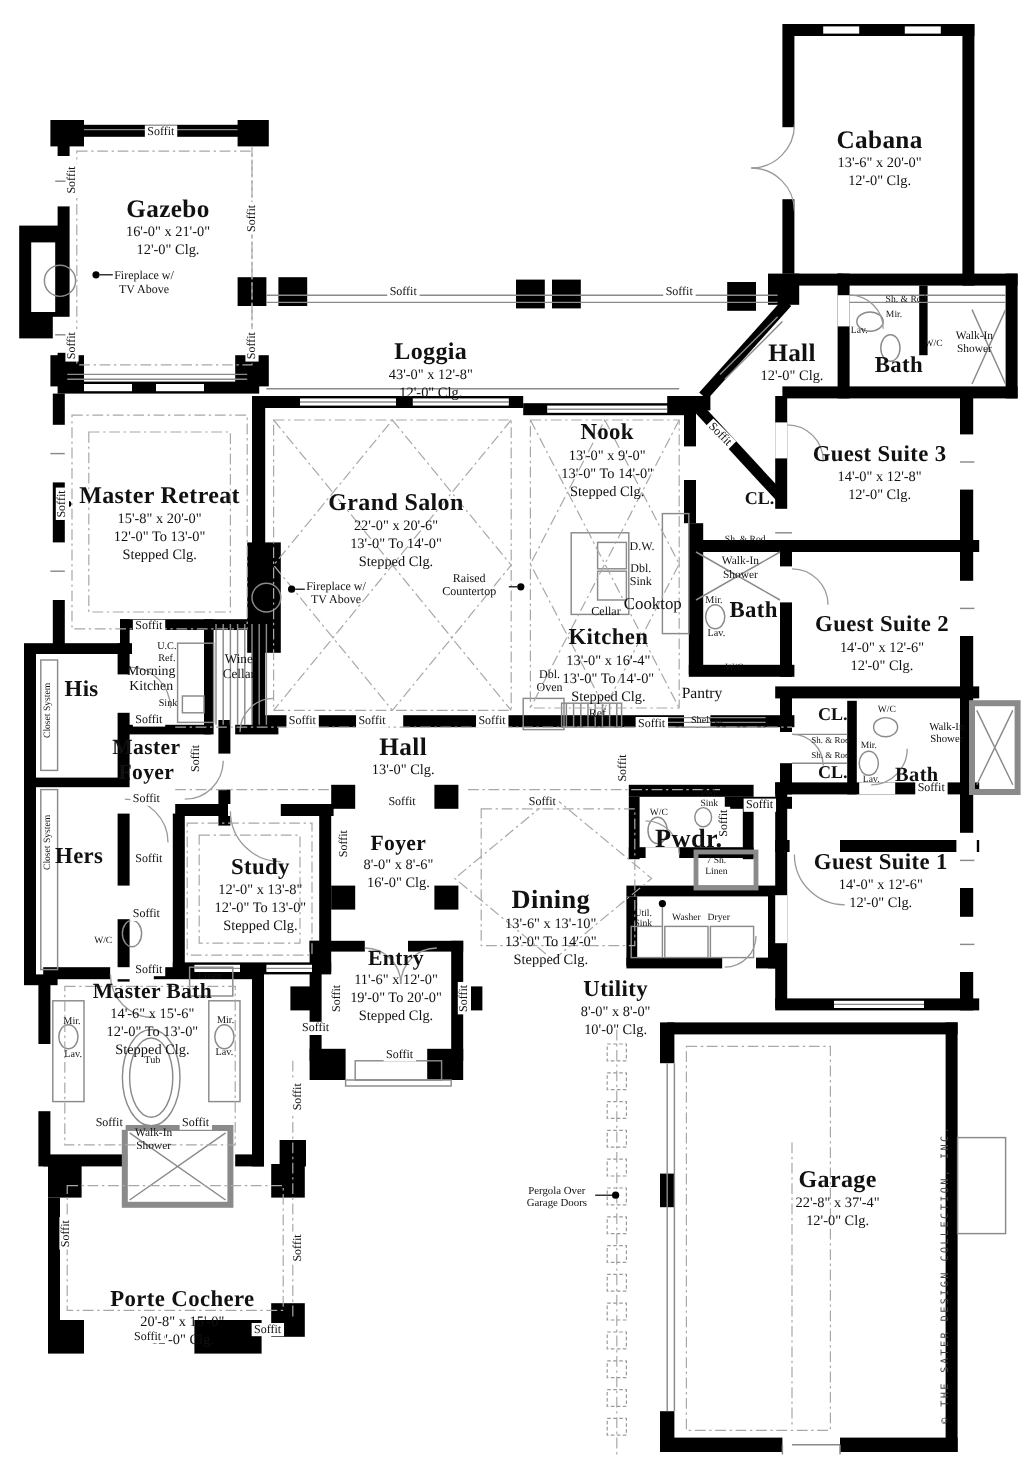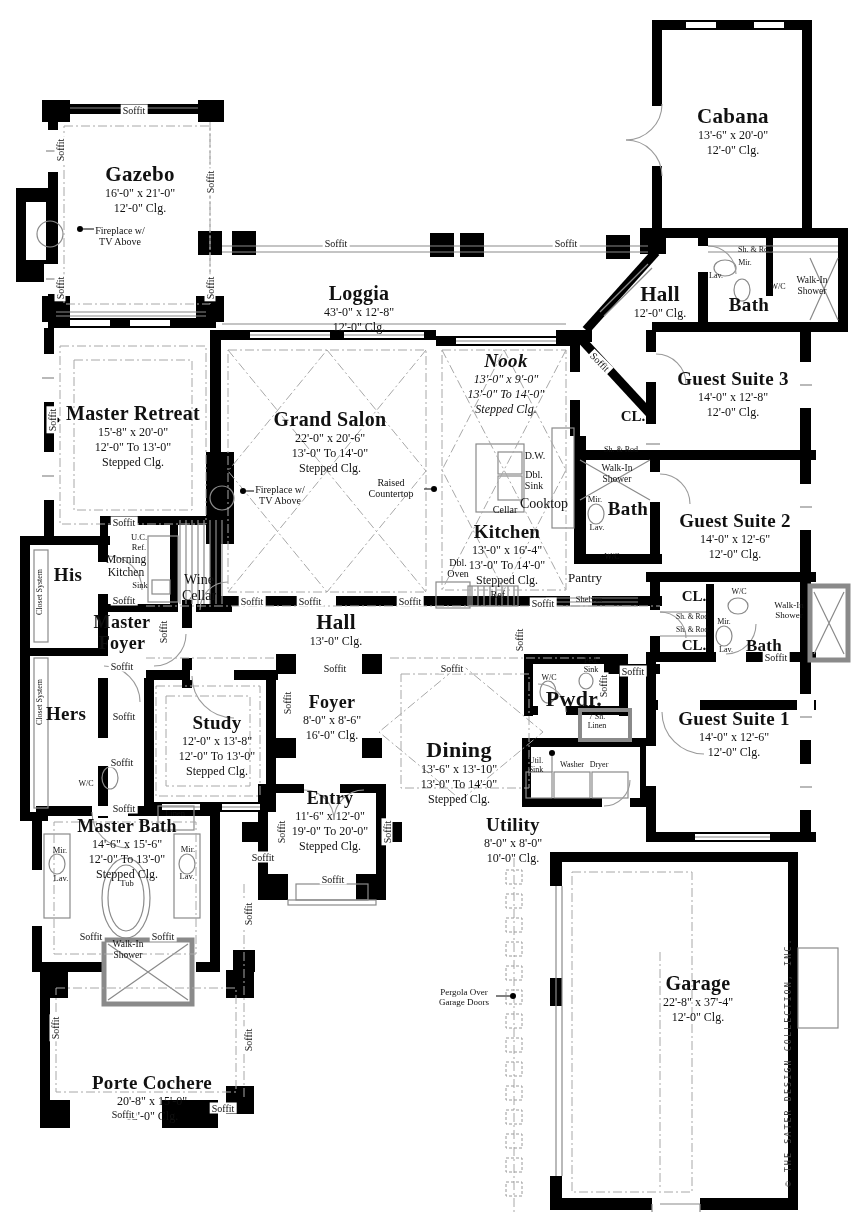--- a/index.html
+++ b/index.html
@@ -390,21 +390,21 @@
       <div class="d">15'-8" x 20'-0"</div>
       <div class="d">12'-0" To 13'-0"</div>
       <div class="d">Stepped Clg.</div>
     </div>
     <div class="room" style="left: 330px; top: 408px;">
       <div class="t" style="font-size: 20px;">Grand Salon</div>
       <div class="d">22'-0" x 20'-6"</div>
       <div class="d">13'-0" To 14'-0"</div>
       <div class="d">Stepped Clg.</div>
     </div>
-    <div class="room" style="left: 506px; top: 350px; font-style: italic;">
+    <div class="room" style="left: 506px; top: 350px;">
       <div class="t" style="font-size: 19px;">Nook</div>
       <div class="d">13'-0" x 9'-0"</div>
       <div class="d">13'-0" To 14'-0"</div>
       <div class="d">Stepped Clg.</div>
     </div>
     <div class="room" style="left: 733px; top: 368px;">
       <div class="t" style="font-size: 19px;">Guest Suite 3</div>
       <div class="d">14'-0" x 12'-8"</div>
       <div class="d">12'-0" Clg.</div>
     </div>
@@ -506,21 +506,21 @@
       <div>Raised</div>
       <div>Countertop</div>
     </div>
     <div class="lbl" style="left: 139px; top: 543px; font-size: 8.5px;">
       <div>U.C.</div>
       <div>Ref.</div>
     </div>
     <div class="lbl" style="left: 140px; top: 586px; font-size: 8.5px;">
       <div>Sink</div>
     </div>
-    <div class="lbl" style="left: 199px; top: 588px; font-size: 14px;">
+    <div class="lbl" style="left: 199px; top: 556px; font-size: 11px;">
       <div>Wine</div>
       <div>Cellar</div>
     </div>
     <div class="lbl" style="left: 126px; top: 566px; font-size: 11.5px;">
       <div>Morning</div>
       <div>Kitchen</div>
     </div>
     <div class="lbl" style="left: 40px; top: 592px; font-size: 8px; transform: translate(-50%, -50%) rotate(-90deg);">
       <div>Closet System</div>
     </div>

